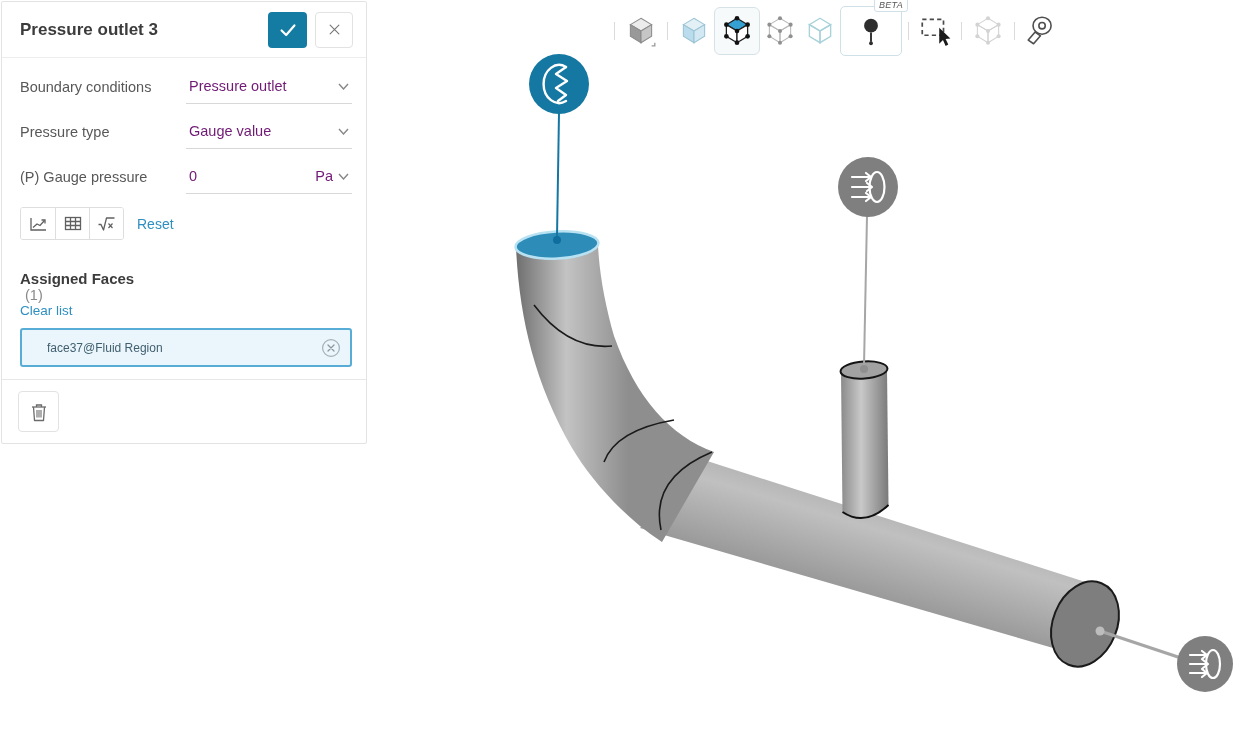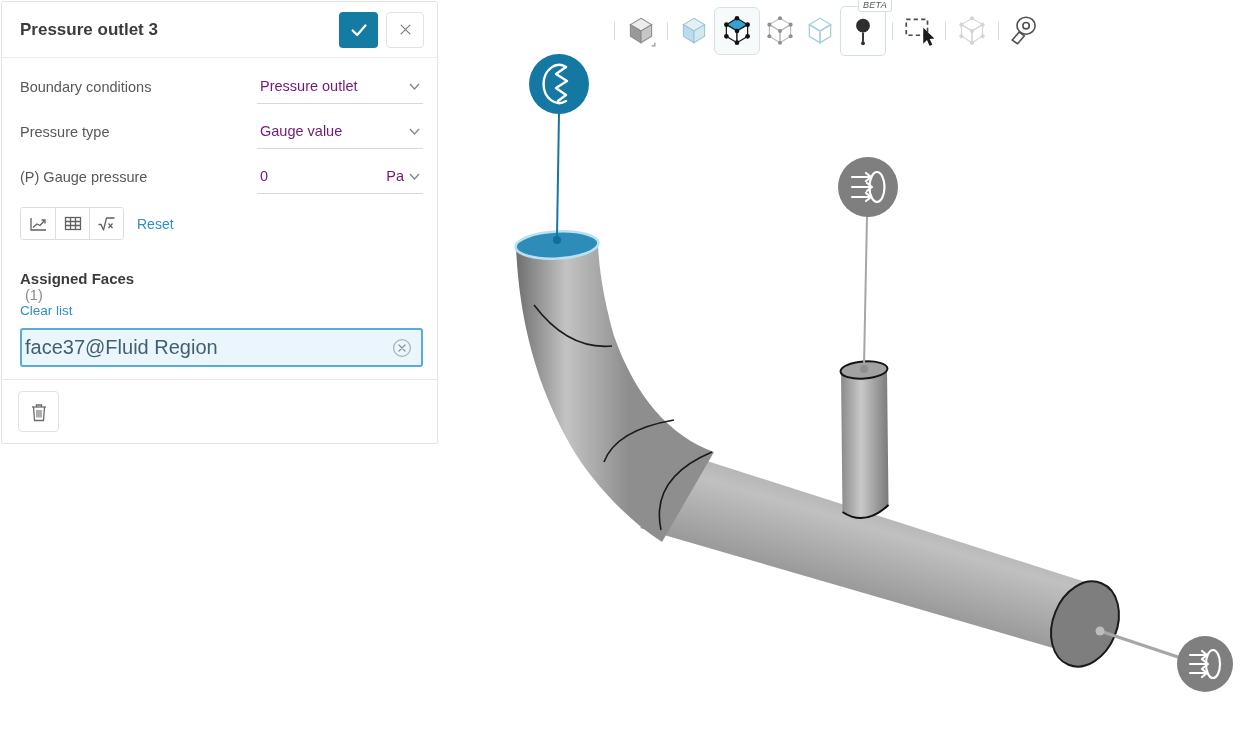--- a/index.html
+++ b/index.html
@@ -1,20 +1,20 @@
 <!DOCTYPE html>
 <html><head>
 <meta charset="utf-8">
 <style>
   * { box-sizing: border-box; margin: 0; padding: 0; }
   html,body { width:1253px; height:736px; background:#fff; overflow:hidden;
     font-family:"Liberation Sans", sans-serif; }
 
   
-  .panel { position:absolute; left:1px; top:1px; width:437px; background:#fff;
+  .panel { position:absolute; left:1px; top:1px; width:366px; background:#fff;
     border:1px solid #e3e3e3; border-radius:2px; z-index:5; }
   .panel-header { display:flex; align-items:center; height:56px;
     padding:0 13px 0 18px; border-bottom:1px solid #ededed; }
   .panel-title { flex:1; font-size:17px; font-weight:bold; color:#3c3c3c; }
   .btn-apply { width:39px; height:36px; border:none; border-radius:4px;
     background:#147ba3; display:flex; align-items:center; justify-content:center; cursor:pointer; }
   .btn-close { width:38px; height:36px; margin-left:8px; border:1px solid #e2e2e2; border-radius:4px;
     background:#fff; display:flex; align-items:center; justify-content:center; cursor:pointer; }
   .panel-body { padding:14px 14px 0 18px; }
   .form-row { display:flex; align-items:flex-start; margin-bottom:13px;gap:20px; }
@@ -28,36 +28,36 @@
   .btn-group .tool-btn { width:34px; height:31px; background:#fff; border:none;
     display:flex; align-items:center; justify-content:center; cursor:pointer; }
   .btn-group .tool-btn + .tool-btn { border-left:1px solid #dedede; }
   .link { color:#2e8fc0; font-size:14px; text-decoration:none; cursor:pointer; }
   .assigned-header { display:flex; align-items:flex-start; margin-top:30px;flex-direction:column; }
   .assigned-title { font-size:15px; font-weight:bold; color:#3c3c3c; }
   .assigned-count { font-size:14.5px; color:#8a8a8a; margin-left:5px; flex:1; }
   .clear-link { font-size:13.5px; }
   .face-chip { margin-top:10px; height:39px; background:#ebf6fc; border:2px solid #58add7;
     border-radius:3px; display:flex; align-items:center; }
-  .face-chip-label { flex:1; font-size:20px; color:#41606f; padding-left:3px; }
+  .face-chip-label { flex:1; font-size:12px; color:#41606f; padding-left:25px; }
   .chip-remove { width:20px; height:20px; margin-right:9px; background:transparent; border:none;
     display:flex; align-items:center; justify-content:center; cursor:pointer; }
   .panel-footer { margin:12px -14px 0 -18px; border-top:1px solid #e8e8e8;
     padding:11px 18px 11px 16px; }
   .btn-delete { width:41px; height:41px; background:#fff; border:1px solid #e2e2e2;
     border-radius:4px; display:flex; align-items:center; justify-content:center; cursor:pointer; }
 
   
   .vp-toolbar { position:absolute; left:608px; top:4px; height:54px; z-index:4;
     display:flex; align-items:center; }
   .tb-sep { width:1px; height:18px; background:#dadada; margin:0 6px; }
   .tb-btn { width:40px; height:46px; background:transparent; border:none;
     display:flex; align-items:center; justify-content:center; cursor:pointer; position:relative; }
   .tb-active { border:1px solid #d7e2e8; background:#f6fafb; border-radius:6px; width:46px; height:48px; }
-  .tb-beta { border:1px solid #cfe0e8; background:#fff; border-radius:5px; width:46px; height:50px;font-style:italic; }
+  .tb-beta { border:1px solid #cfe0e8; background:#fff; border-radius:5px; width:62px; height:50px;font-style:italic; }
   .beta-tag { position:absolute; top:-9px; right:-7px; background:#fff;
     border:1px solid #cfe0e8; border-radius:3px; font-size:9px; color:#555;
     padding:1px 4px; letter-spacing:0.3px; }
 
   
   .scene { position:absolute; left:440px; top:0; z-index:1; }
 </style>
 </head>
 <body>
 

